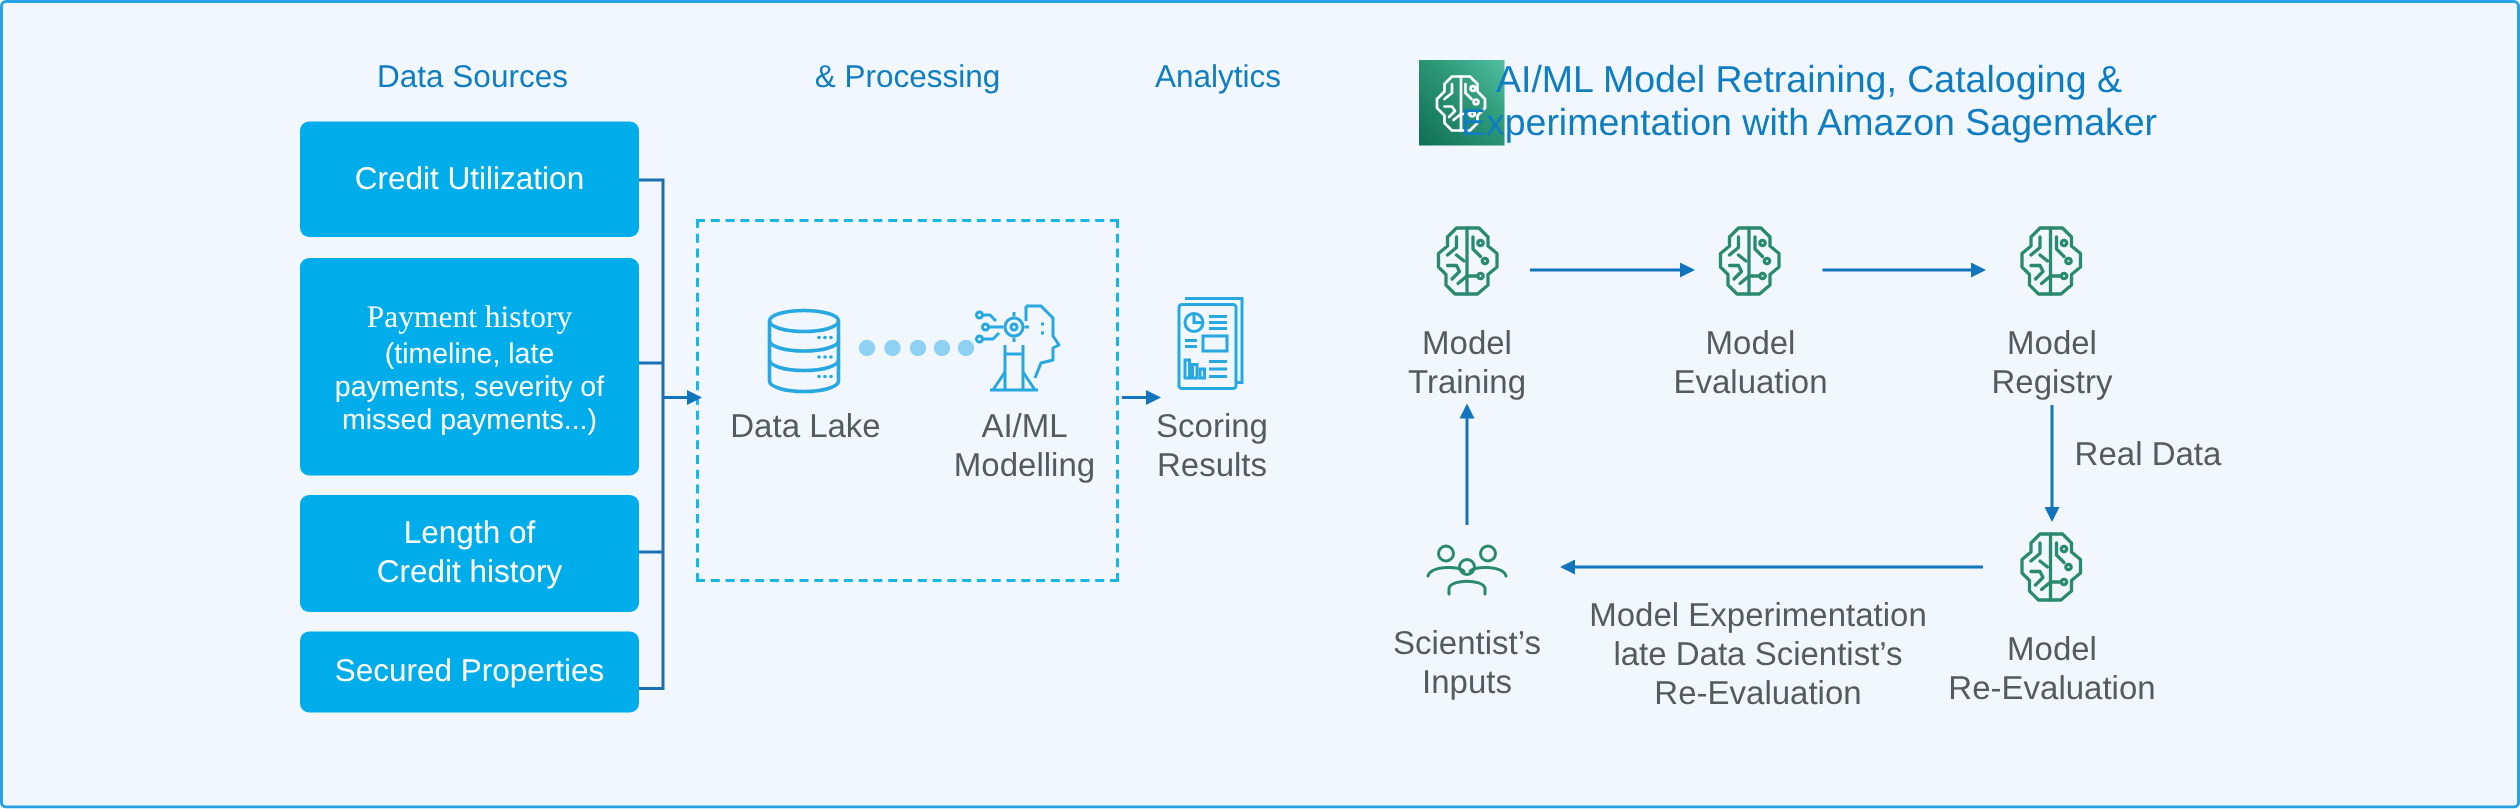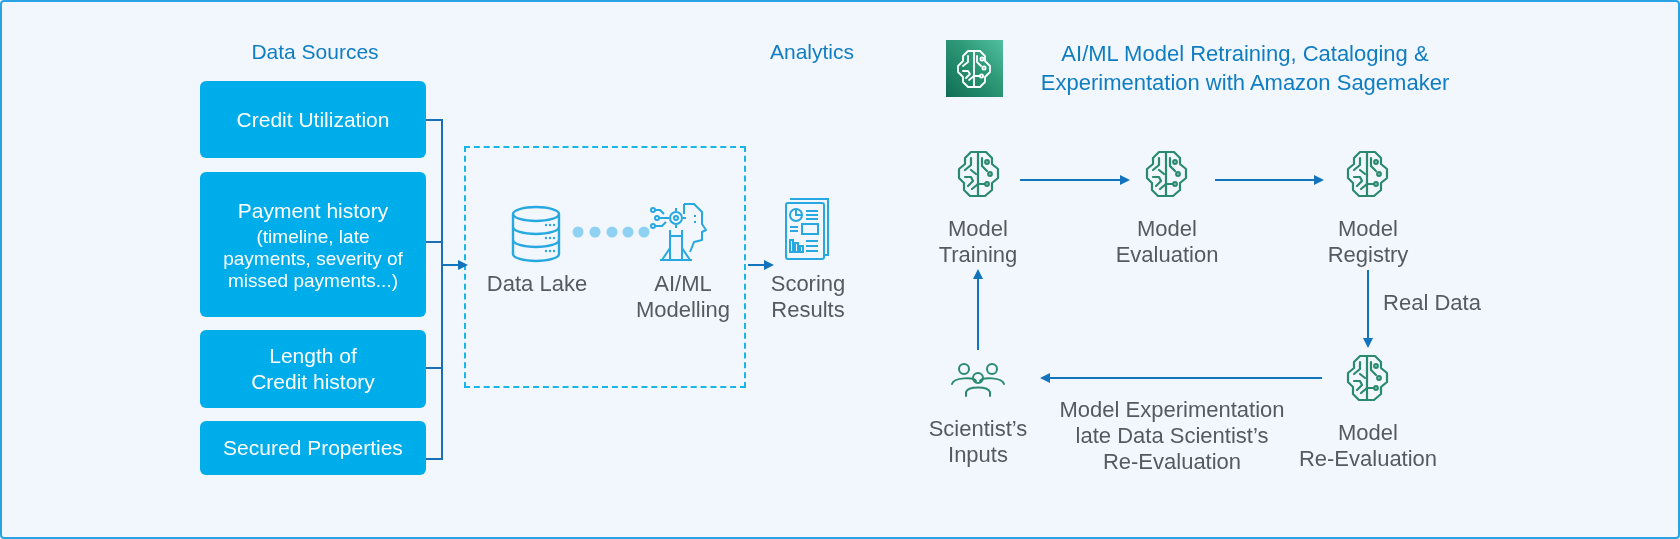--- a/index.html
+++ b/index.html
@@ -35,49 +35,50 @@
     background: linear-gradient(45deg, #0f6e53 0%, #2e9a78 60%, #52c0a0 100%);
   }
 </style>
 </head>
 <body>
 
 <div class="frame"></div>
 
 <div class="heading" style="left:240px; top:37px; width:150px;">Data Sources</div>
 <div class="heading" style="left:505px; top:37px; width:200px;">
+  <div>&amp; Processing</div>
 </div>
 <div class="heading" style="left:752px; top:37px; width:120px;">Analytics</div>
 
 <div class="sm-logo">
   <svg width="57" height="57" viewBox="0 0 57 57">
     <g fill="none" stroke="#ffffff" stroke-width="1.8" stroke-linejoin="round" stroke-linecap="round">
       <path d="M28 11 L22 11 L17 16 L17 21 L12 26 L12 32 L17 37 L17 42 L22 47 L28 47 L34 47 L39 42 L39 37 L44 32 L44 26 L39 21 L39 16 L34 11 L30 11 Z"></path>
       <path d="M28 11 L28 47"></path>
       <path d="M22 16 L22 22 L17 26"></path>
       <path d="M17 31 L22 31 L24 34 L20 38"></path>
       <path d="M23 40 L28 36"></path>
       <path d="M31 16 L31 22 L35 26"></path>
       <circle cx="36" cy="19" r="1.6"></circle>
       <circle cx="38" cy="28" r="1.6"></circle>
       <path d="M28 36 L34 36"></path>
         <circle cx="35.5" cy="36" r="1.6"></circle>
     </g>
   </svg>
 </div>
-<div class="heading" style="left:1010px; top:39px; width:470px; font-size:22px;">
+<div class="heading" style="left:971px; top:39px; width:470px; font-size:25px;">
   <div>AI/ML Model Retraining, Cataloging &amp;</div>
   <div>Experimentation with Amazon Sagemaker</div>
 </div>
 
 <div class="src-box" style="top:81px; height:77px;">
   <div class="t">Credit Utilization</div>
 </div>
 <div class="src-box" style="top:172px; height:145px;">
-  <div class="t" style="margin-bottom:2px;">Payment history</div>
+  <div class="t" style="margin-bottom:2px;font-family:Liberation Serif, serif;">Payment history</div>
   <div class="s">(timeline, late</div>
   <div class="s">payments, severity of</div>
   <div class="s">missed payments...)</div>
 </div>
 <div class="src-box" style="top:330px; height:78px;">
   <div class="t">Length of</div>
   <div class="t">Credit history</div>
 </div>
 <div class="src-box" style="top:421px; height:54px;">
   <div class="t">Secured Properties</div>

